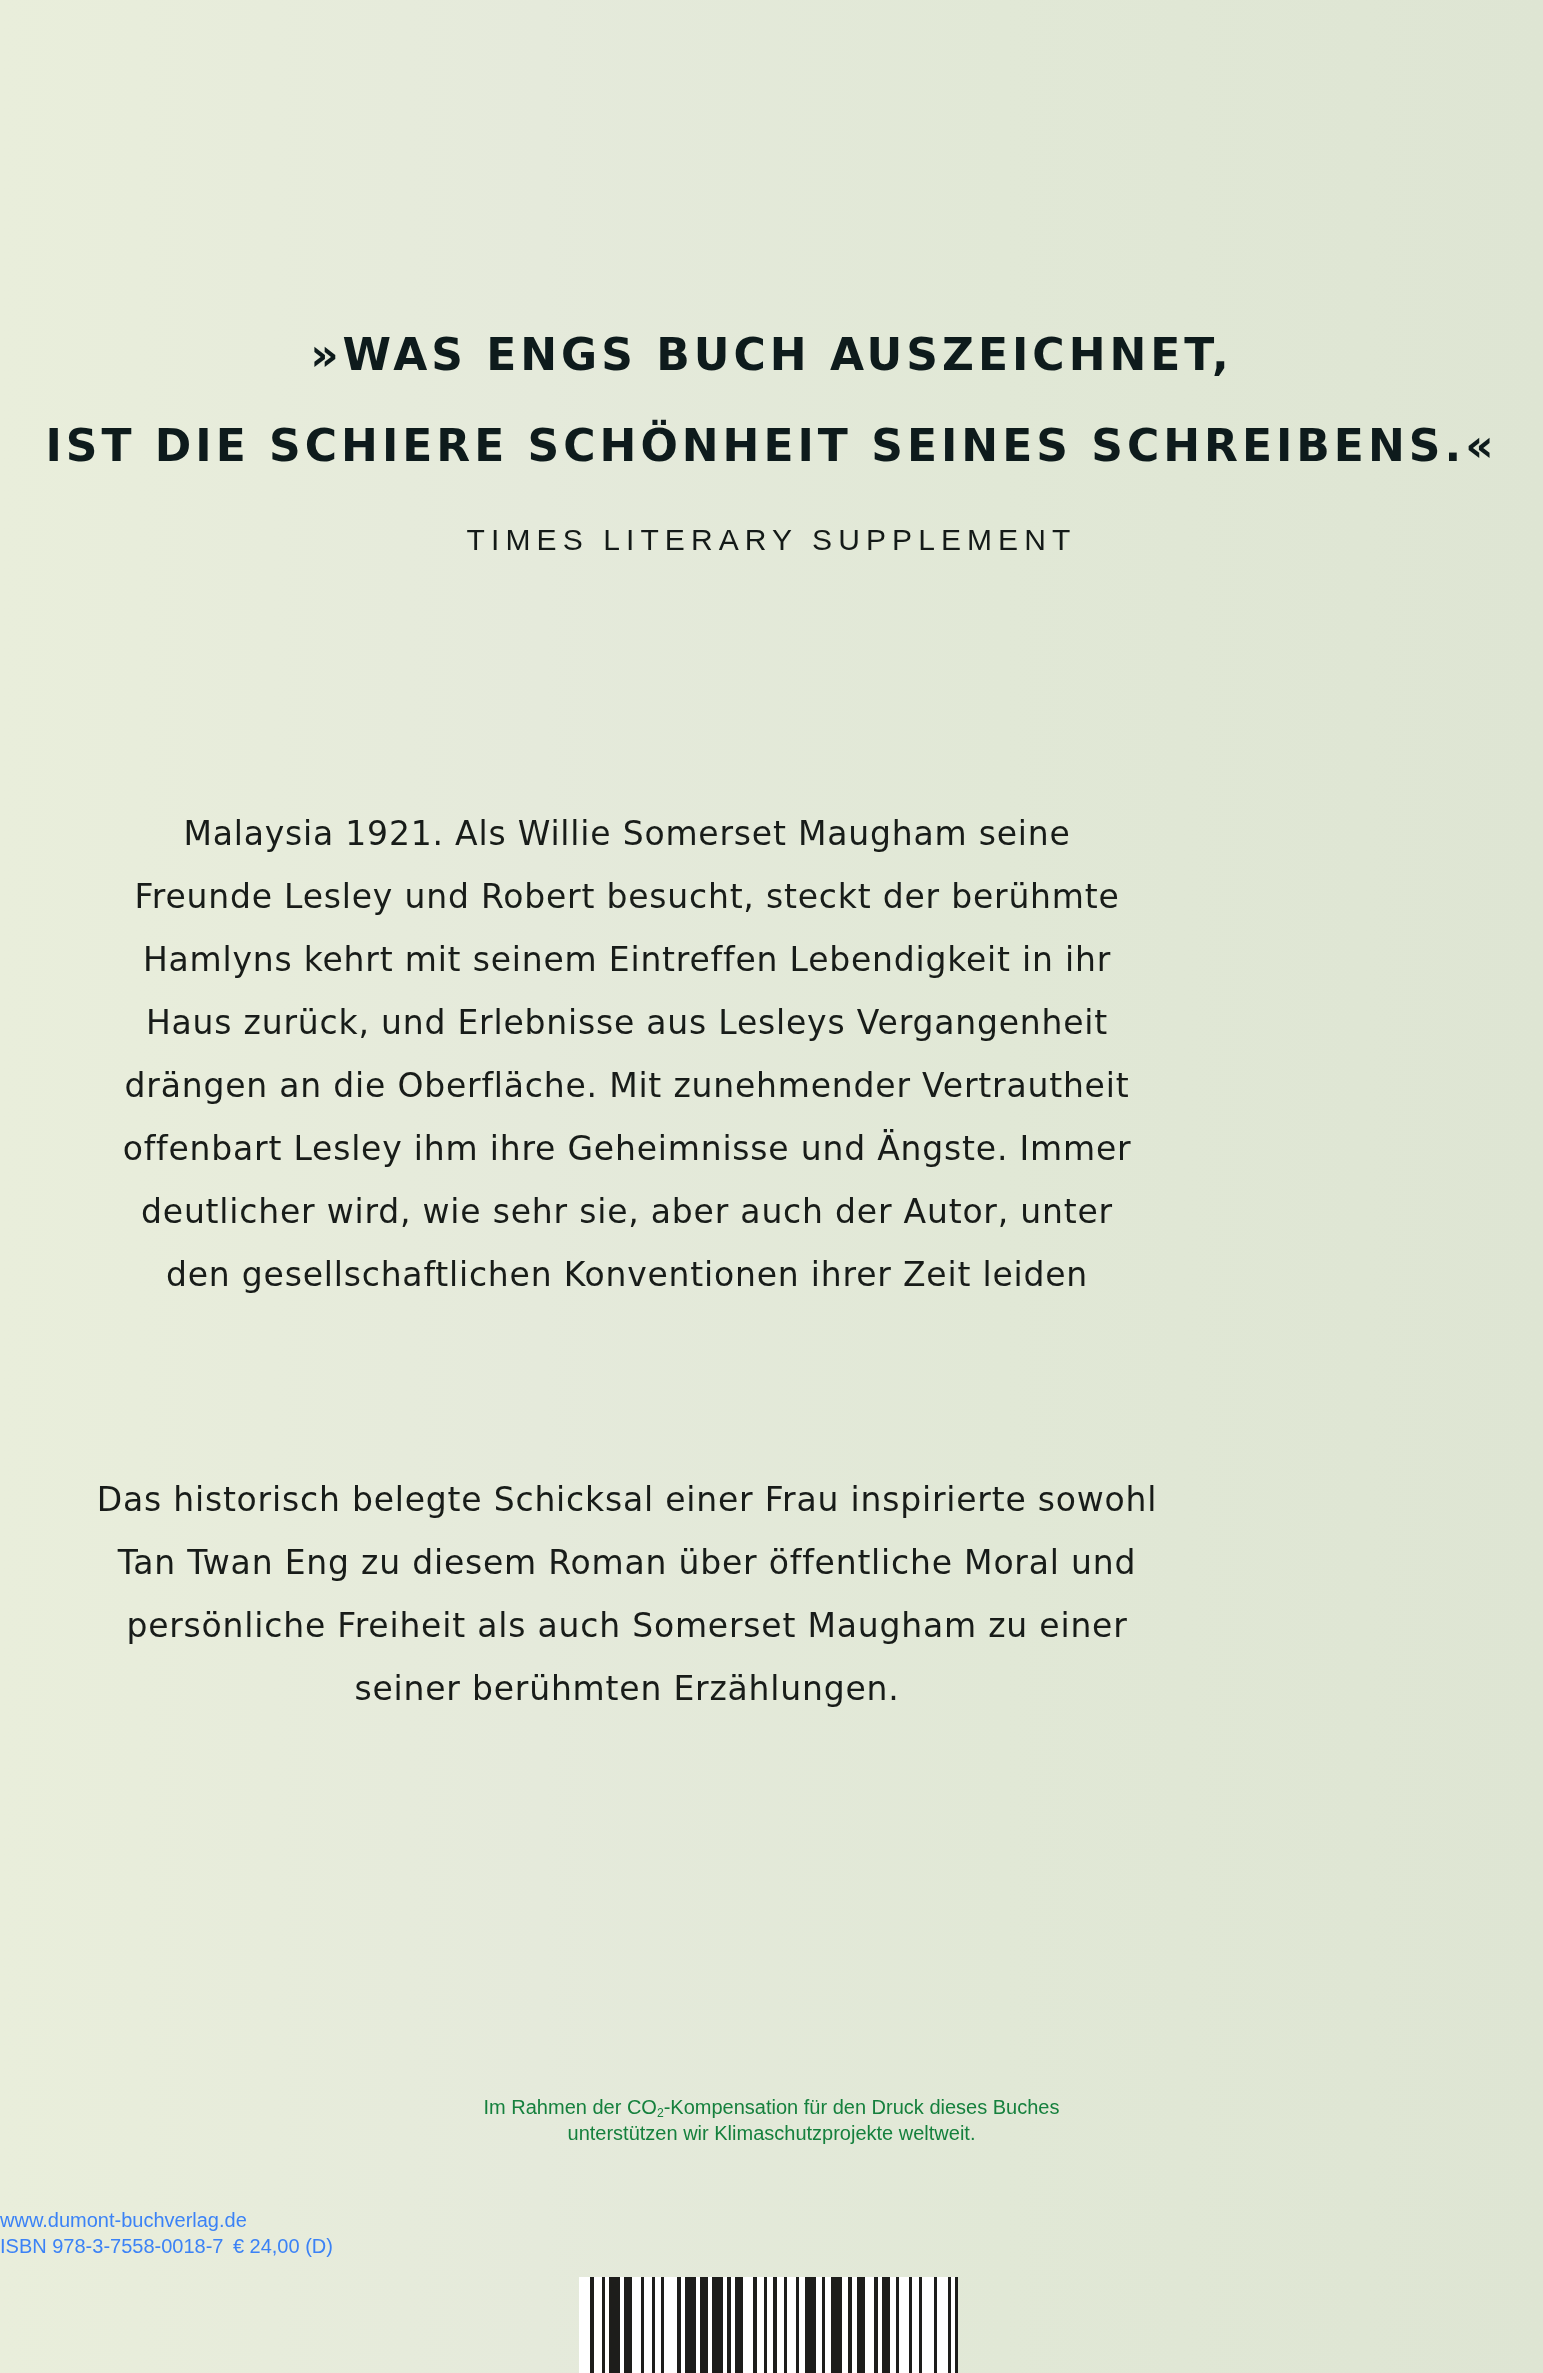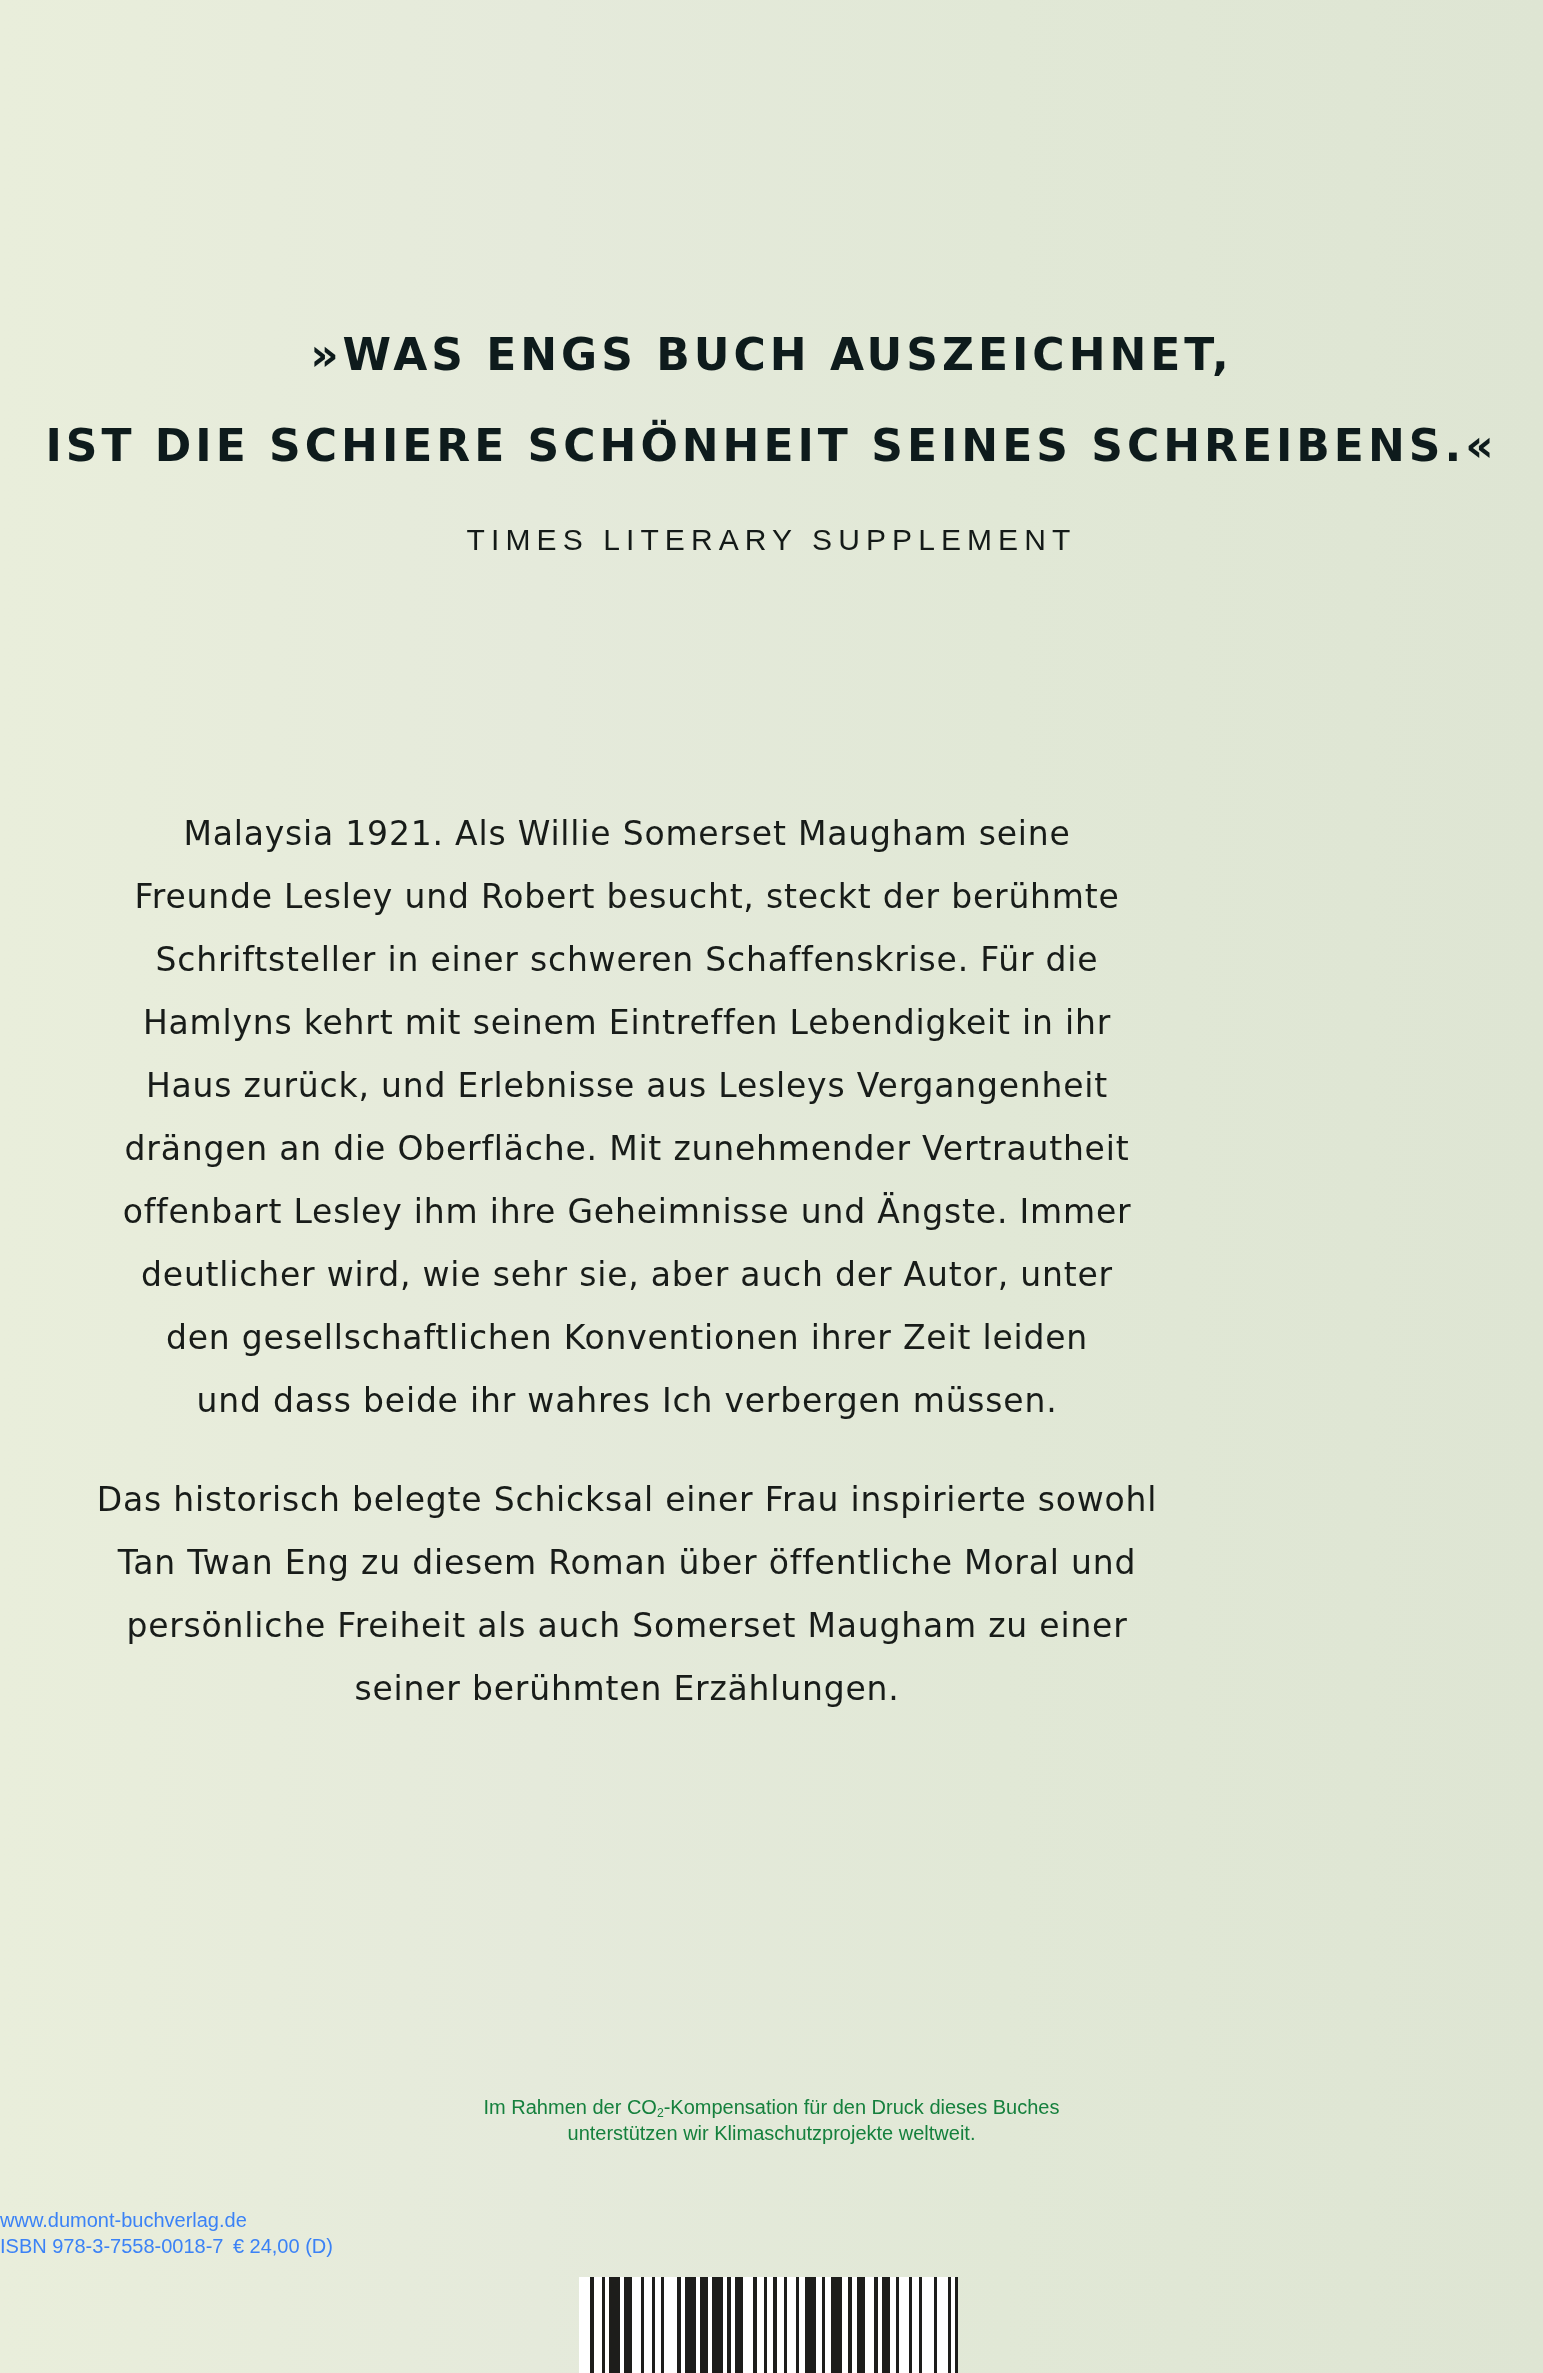--- a/index.html
+++ b/index.html
@@ -121,28 +121,26 @@
 
 <div class="cover">
 
   <div class="quote quote-line-1">»WAS ENGS BUCH AUSZEICHNET,</div>
   <div class="quote quote-line-2">IST DIE SCHIERE SCHÖNHEIT SEINES SCHREIBENS.«</div>
   <div class="attribution">TIMES LITERARY SUPPLEMENT</div>
 
   <div class="blurb para-1">
     <div class="line">Malaysia 1921. Als Willie Somerset Maugham seine</div>
     <div class="line">Freunde Lesley und Robert besucht, steckt der berühmte</div>
-    <div class="line">Schriftsteller in einer schweren Schaffenskrise. Für die</div>
     <div class="line">Hamlyns kehrt mit seinem Eintreffen Lebendigkeit in ihr</div>
     <div class="line">Haus zurück, und Erlebnisse aus Lesleys Vergangenheit</div>
     <div class="line">drängen an die Oberfläche. Mit zunehmender Vertrautheit</div>
     <div class="line">offenbart Lesley ihm ihre Geheimnisse und Ängste. Immer</div>
     <div class="line">deutlicher wird, wie sehr sie, aber auch der Autor, unter</div>
     <div class="line">den gesellschaftlichen Konventionen ihrer Zeit leiden</div>
-    <div class="line">und dass beide ihr wahres Ich verbergen müssen.</div>
   </div>
 
   <div class="blurb para-2">
     <div class="line">Das historisch belegte Schicksal einer Frau inspirierte sowohl</div>
     <div class="line">Tan Twan Eng zu diesem Roman über öffentliche Moral und</div>
     <div class="line">persönliche Freiheit als auch Somerset Maugham zu einer</div>
     <div class="line">seiner berühmten Erzählungen.</div>
   </div>
 
   <div class="footer-note">

